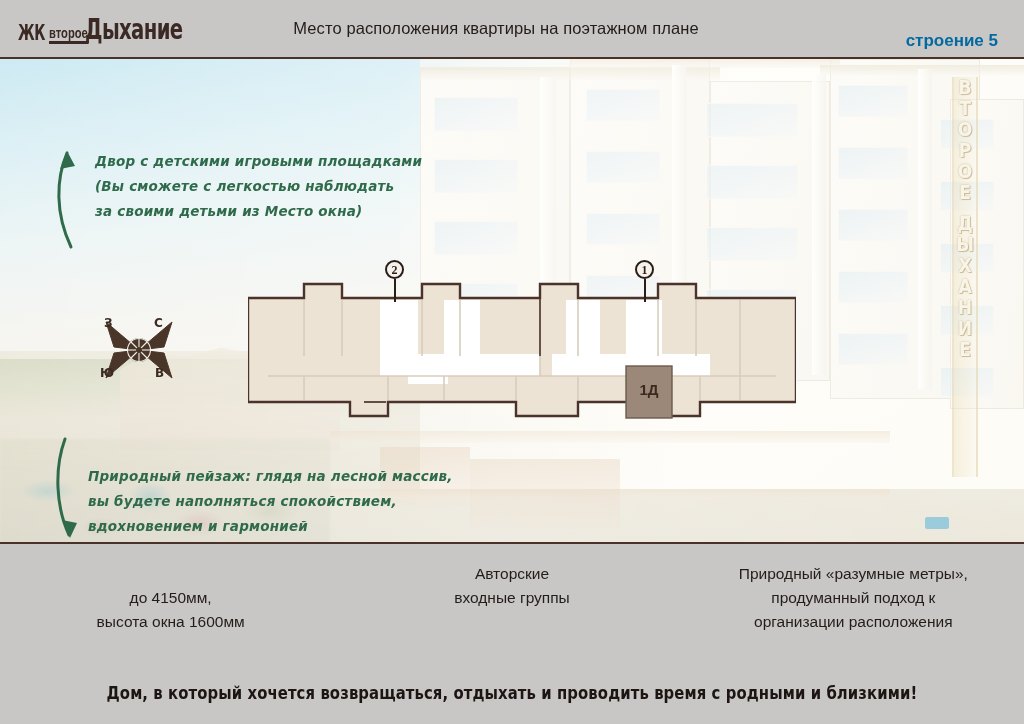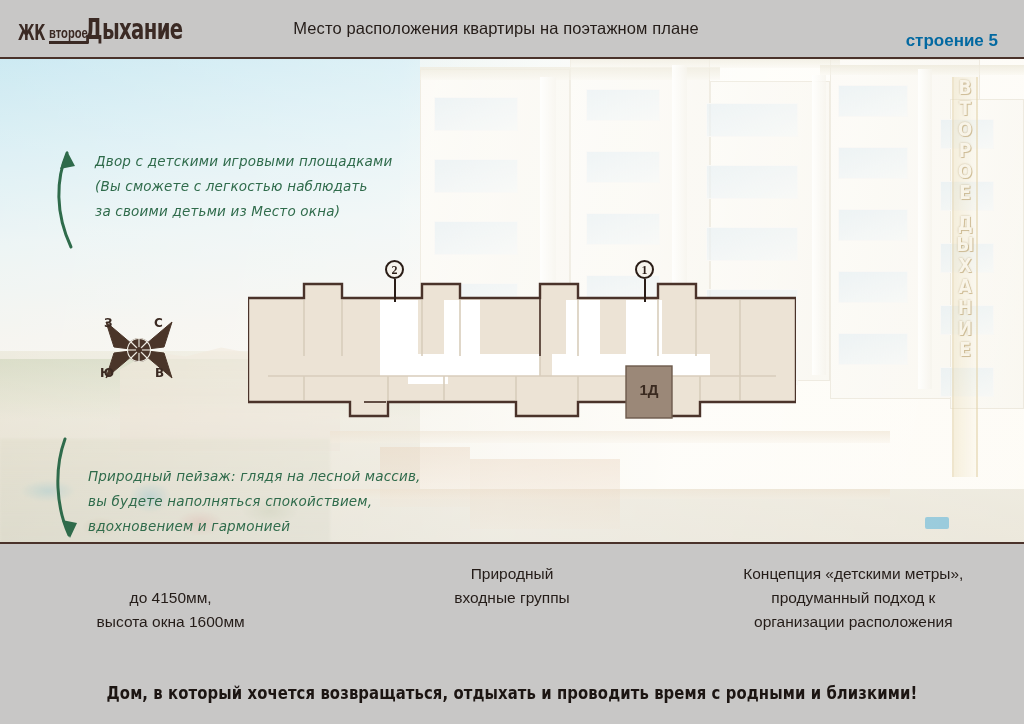--- a/index.html
+++ b/index.html
@@ -202,21 +202,21 @@
     background: linear-gradient(100deg, rgba(255,255,255,0.22) 0%, rgba(255,255,255,0.48) 52%, rgba(255,255,255,0.34) 100%);
     pointer-events: none;
   }
 
   
   .note {
     position: absolute;
     color: #2f6b4b;
     font-family: "DejaVu Sans", sans-serif;
     font-style: italic;
-    font-weight: 400;
+    font-weight: 700;
     font-size: 13.5px;
     line-height: 25px;
     letter-spacing: 0.2px;
     white-space: nowrap;
   }
   #note-top { left: 95px; top: 90px; }
   #note-bottom { left: 88px; top: 405px; }
   .arrow-svg { position: absolute; }
   #arrow-up { left: 52px; top: 80px; }
   #arrow-down { left: 52px; top: 378px; }
@@ -540,27 +540,27 @@
   <div id="features">
     <div class="feat">
       <p>
         <br>
         <span>до 4150мм,</span><br>
         <span>высота окна 1600мм</span>
       </p>
     </div>
     <div class="feat">
       <p>
-        <span>Природный</span><br>
+        <span>Авторские</span><br>
         <span>входные группы</span>
       </p>
     </div>
     <div class="feat">
       <p>
-        <span>Концепция «детскими метры»,</span><br>
+        <span>Природный «разумные метры»,</span><br>
         <span>продуманный подход к</span><br>
         <span>организации расположения</span>
       </p>
     </div>
   </div>
 
   <div id="footer">
     <div id="footer-text">Дом, в который хочется возвращаться, отдыхать и проводить время с родными и близкими!</div>
   </div>
 

